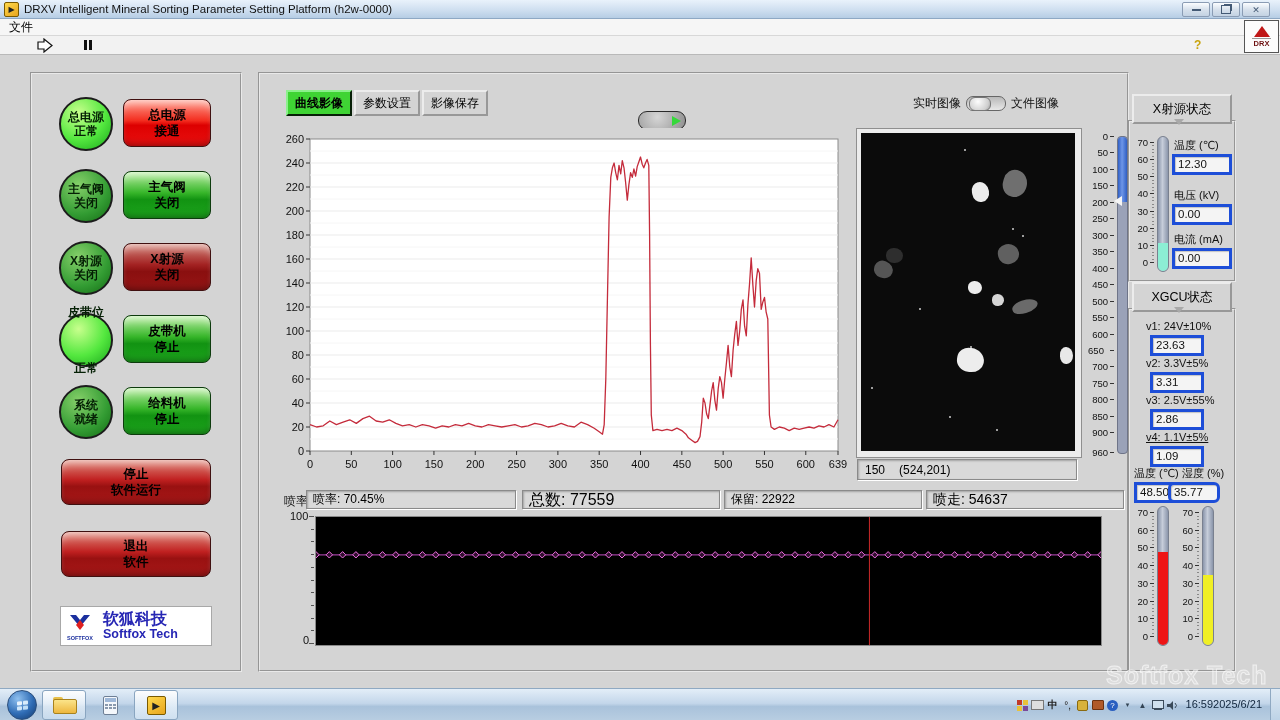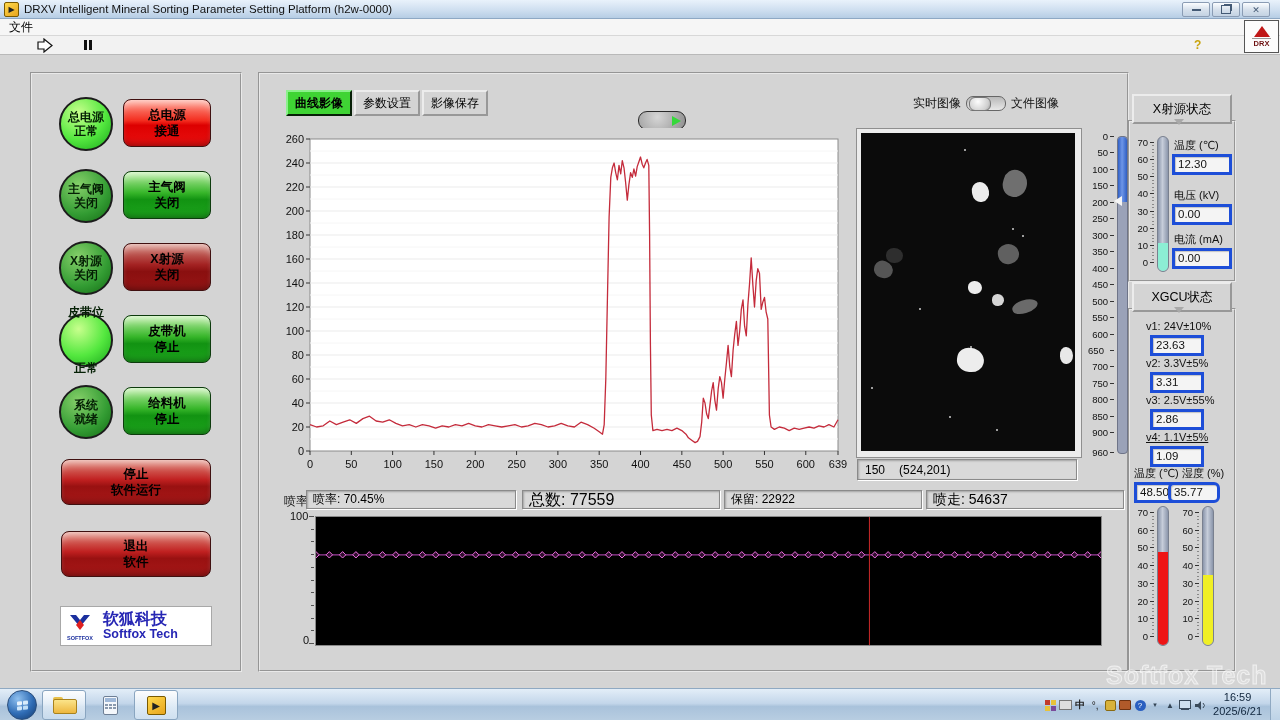--- a/index.html
+++ b/index.html
@@ -488,21 +488,21 @@
             <span style="position:absolute;left:0;top:0;width:10px;height:7px;border:1px solid #3a4a5a;background:#cfe0ee"></span>
             <span style="position:absolute;left:2px;top:8px;width:8px;height:2px;background:#3a4a5a"></span>
           </span>
       </span>
       <span class="trayicon">
         <svg width="13" height="11">
             <path d="M1,4 h3 l3,-3 v9 l-3,-3 h-3 z" fill="#3a4a5a"></path>
             <path d="M9,3 q3,2.5 0,5" stroke="#3a4a5a" fill="none"></path>
           </svg>
       </span>
-      <span style="display:flex;flex-direction:column;align-items:center;margin:0 8px 0 6px;font-size:11px;line-height:1.25;color:#10253c">
+      <span style="display:flex;align-items:center;margin:0 8px 0 6px;font-size:11px;line-height:1.25;color:#10253c">
         <span>16:59</span>
         <span>2025/6/21</span>
       </span>
       <span style="width:9px;height:32px;border-left:1px solid #8fa9c2;background:linear-gradient(180deg,#dfeaf4,#bcd2e6)"></span>
     </div>
   </div>
 <div class="abs vfield sunken" style="left: 306px; top: 490px; width: 202px; height: 17px; background: rgb(217, 217, 217); font-size: 12px; line-height: 17px; padding-left: 6px;">喷率: 70.45%</div>
     <div class="abs vfield sunken" style="left: 522px; top: 490px; width: 190px; height: 17px; background: rgb(217, 217, 217); font-size: 16px; line-height: 17px; padding-left: 6px;">总数: 77559</div>
     <div class="abs vfield sunken" style="left: 724px; top: 490px; width: 190px; height: 17px; background: rgb(217, 217, 217); font-size: 12px; line-height: 17px; padding-left: 6px;">保留: 22922</div>
     <div class="abs vfield sunken" style="left: 926px; top: 490px; width: 190px; height: 17px; background: rgb(217, 217, 217); font-size: 14px; line-height: 17px; padding-left: 6px;">喷走: 54637</div>

